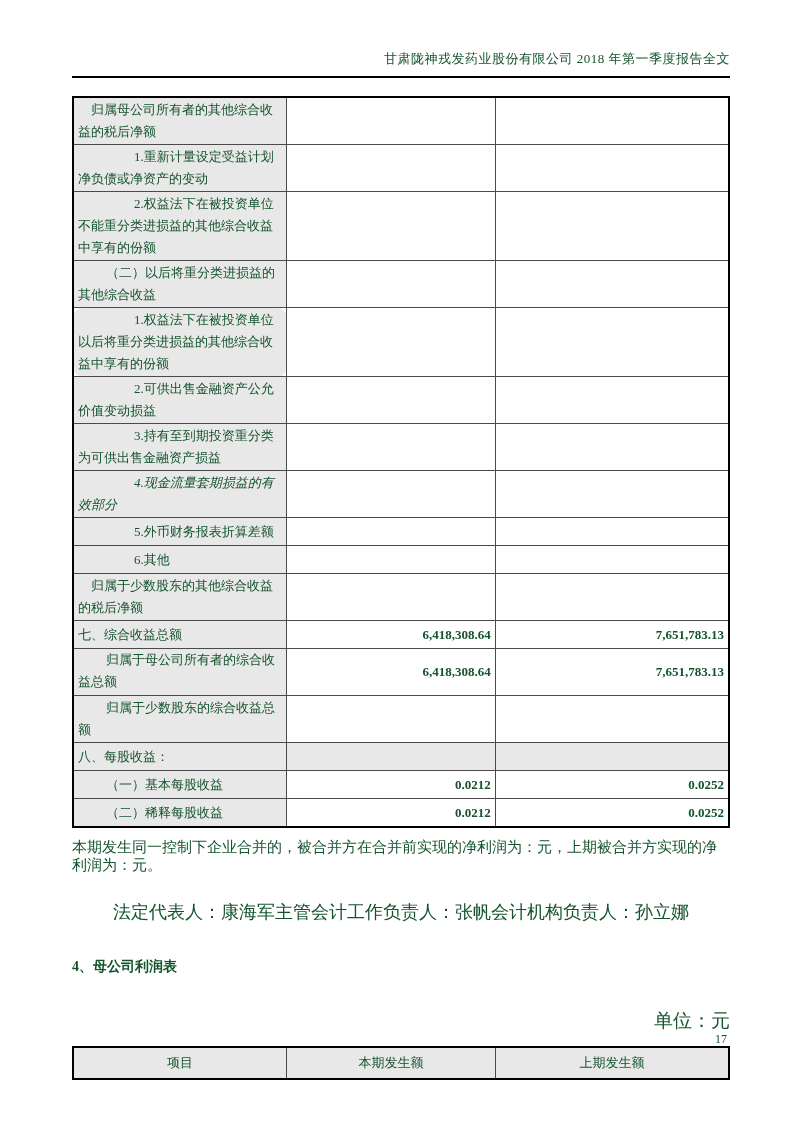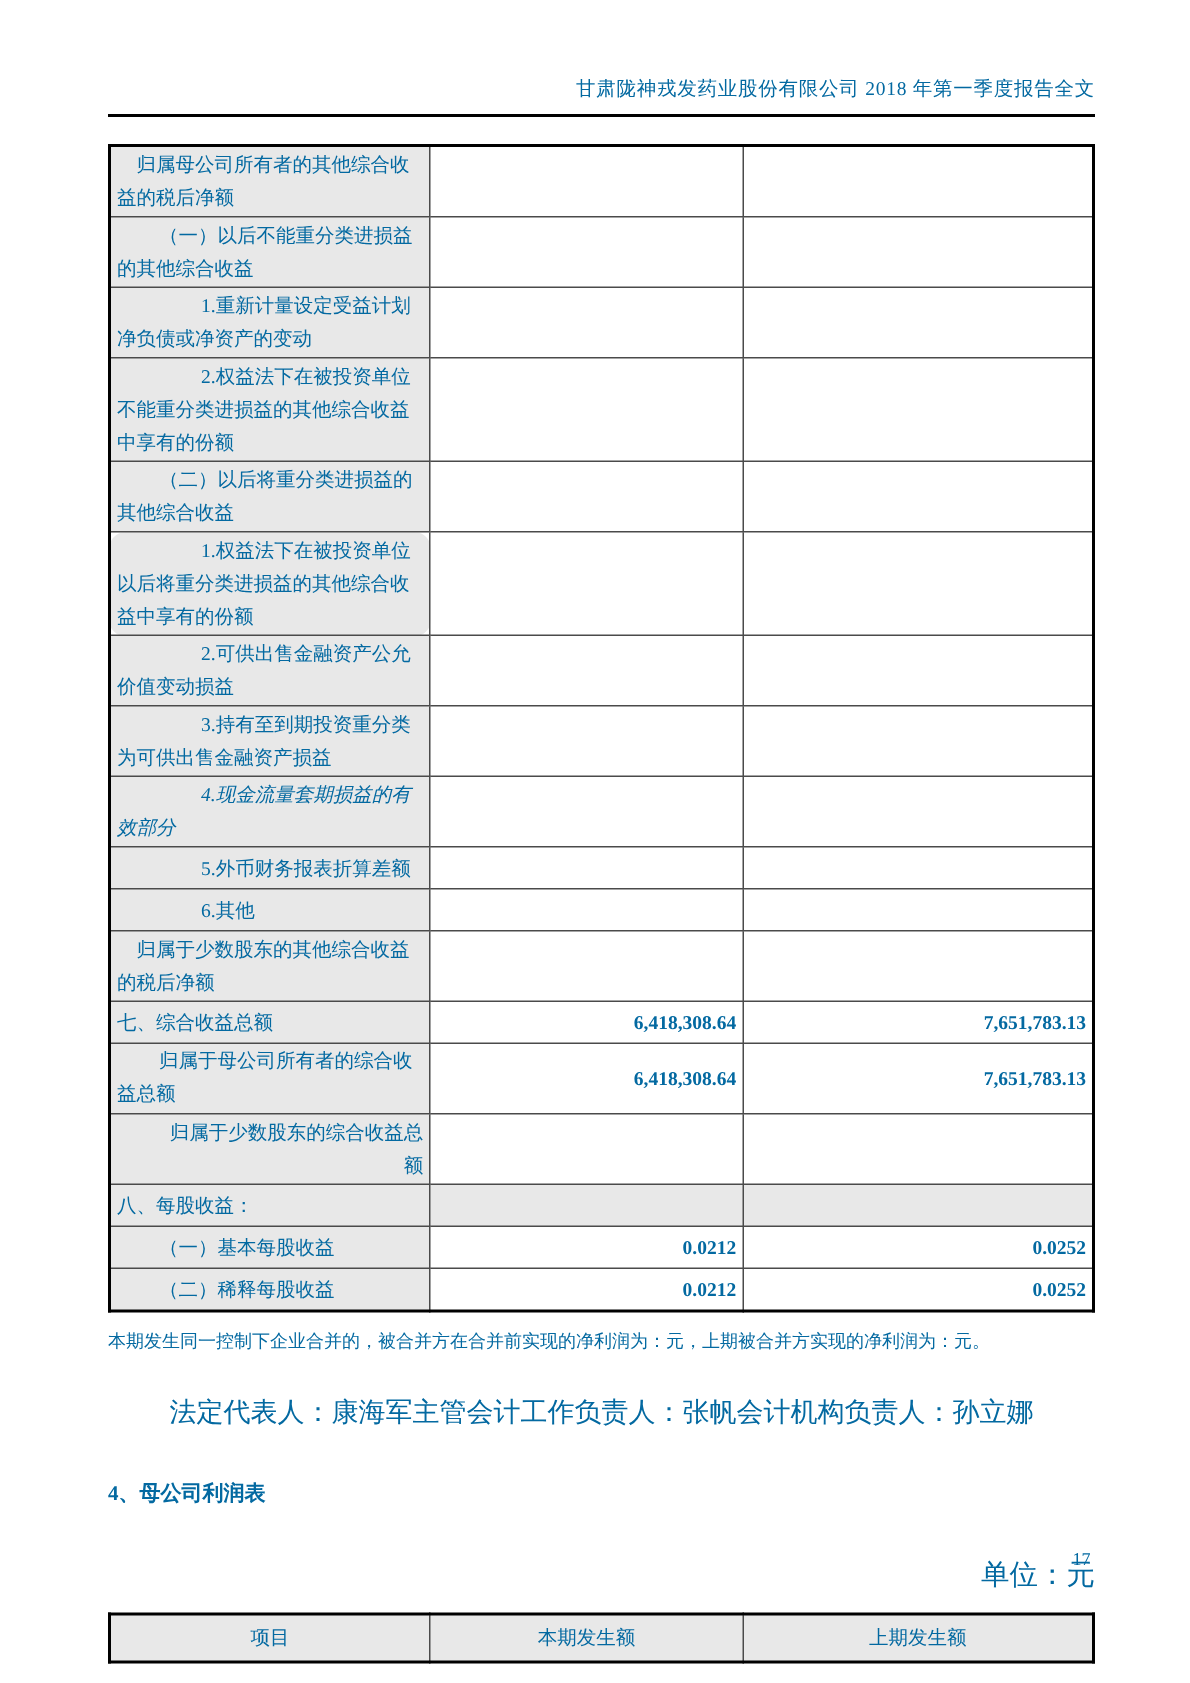--- a/index.html
+++ b/index.html
@@ -1,21 +1,21 @@
 <!DOCTYPE html>
 <html style="--shade: #e8e8e8;"><head>
 <meta charset="utf-8">
 <style>
   html,body { margin:0; padding:0; background:#ffffff; }
   .page {
     position:relative;
     width:793px; height:1122px;
     background:#ffffff;
     font-family:"Liberation Serif","DejaVu Serif",serif;
-    color:#0369a1;
+    color:#14532d;
     overflow:hidden;
     box-sizing:border-box;
   }
   .content { padding:0 63px 0 72px; }
 
   
   .page-header {
     padding-top:50px;
     border-bottom:2px solid #000;
     padding-bottom:9px;
@@ -52,21 +52,21 @@
     background:#ffffff;
     text-align:right;
     padding-right:6px;
     font-weight:bold;
   }
   tr.shaded td.value-cell { background:var(--shade,#e8e8e8); }
 
   
   .note {
     margin:10px 0 0 0;
-    font-size:12px;
+    font-size:15px;
     line-height:18px;
   }
 
   
   .signatures {
     display:flex;
     justify-content:center;
     margin-top:26px;
     font-size:18px;
   }
@@ -125,25 +125,20 @@
         <col style="width:208px">
         <col style="width:233px">
       </colgroup>
       <tbody id="income-body">
           <tr>
         <td class="label-cell" style="text-indent: 13px;">归属母公司所有者的其他综合收益的税后净额</td>
         <td class="value-cell"></td>
         <td class="value-cell"></td>
       </tr>
           <tr>
-        <td class="label-cell" style="text-indent: 28px;">（一）以后不能重分类进损益的其他综合收益</td>
-        <td class="value-cell"></td>
-        <td class="value-cell"></td>
-      </tr>
-          <tr>
         <td class="label-cell" style="text-indent: 56px;">1.重新计量设定受益计划净负债或净资产的变动</td>
         <td class="value-cell"></td>
         <td class="value-cell"></td>
       </tr>
           <tr>
         <td class="label-cell" style="text-indent: 56px;">2.权益法下在被投资单位不能重分类进损益的其他综合收益中享有的份额</td>
         <td class="value-cell"></td>
         <td class="value-cell"></td>
       </tr>
           <tr>
@@ -190,21 +185,21 @@
         <td class="label-cell" style="text-indent: 0px;">七、综合收益总额</td>
         <td class="value-cell">6,418,308.64</td>
         <td class="value-cell">7,651,783.13</td>
       </tr>
           <tr>
         <td class="label-cell" style="text-indent: 28px; font-family: Liberation Mono, monospace;">归属于母公司所有者的综合收益总额</td>
         <td class="value-cell">6,418,308.64</td>
         <td class="value-cell">7,651,783.13</td>
       </tr>
           <tr>
-        <td class="label-cell" style="text-indent: 28px; text-align: right;">归属于少数股东的综合收益总额</td>
+        <td class="label-cell" style="text-indent: 28px;">归属于少数股东的综合收益总额</td>
         <td class="value-cell"></td>
         <td class="value-cell"></td>
       </tr>
           <tr class="shaded">
         <td class="label-cell" style="text-indent: 0px;">八、每股收益：</td>
         <td class="value-cell"></td>
         <td class="value-cell"></td>
       </tr>
           <tr>
         <td class="label-cell" style="text-indent: 28px;">（一）基本每股收益</td>

